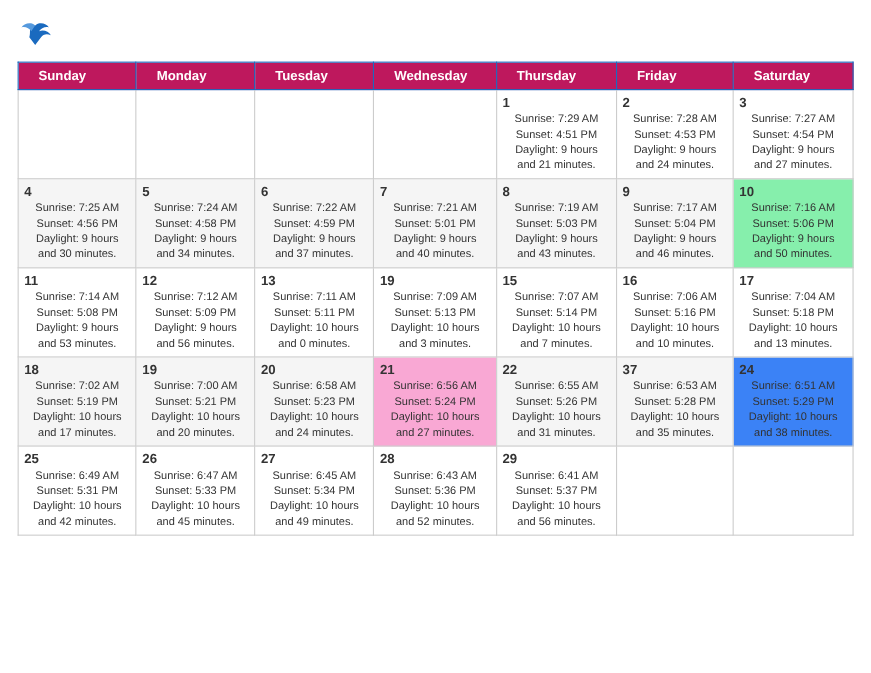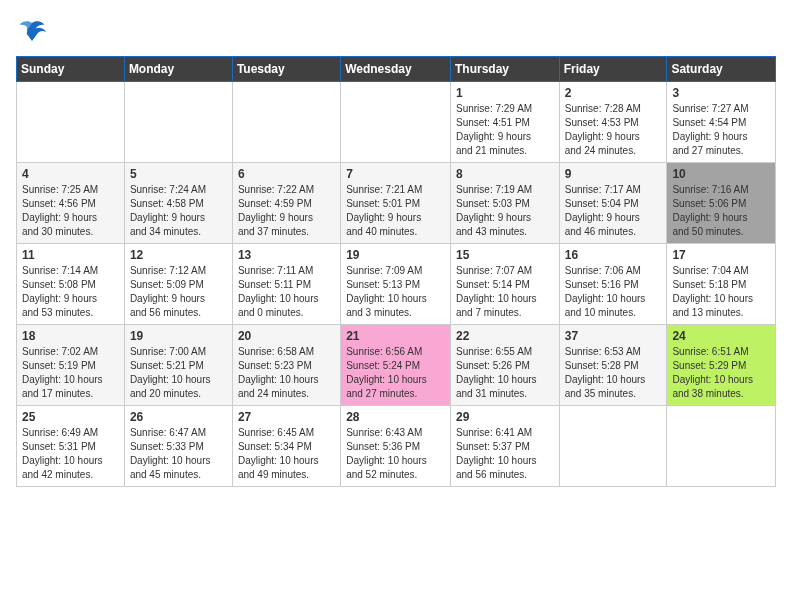--- a/index.html
+++ b/index.html
@@ -47,24 +47,24 @@
       font-size: 16px;
       font-weight: normal;
       color: #333;
     }
     .calendar {
       width: 100%;
       border-collapse: collapse;
       font-size: 10.5px;
     }
     .calendar thead tr th {
-      background: #404040;
+      background: #be185d;
       color: #fff;
       text-align: left;
-      padding: 5px 4px;
+      padding: 5px 18px;
       font-size: 12px;
       font-weight: bold;
       border: 1px solid #1a6abf;
     }
     .calendar tbody tr td {
       vertical-align: top;
       border: 1px solid #ccc;
       padding: 4px 5px;
       width: 113px;
       min-height: 80px;
@@ -77,20 +77,21 @@
       font-size: 12px;
       font-weight: bold;
       color: #333;
       display: block;
       margin-bottom: 2px;
     }
     .day-info {
       color: #333;
       font-size: 10px;
       line-height: 1.4;
+      text-align: center;
     }
     .empty {
       background: #fff !important;
     }
   </style>
 </head>
 <body>
 
 <div class="header">
   <div class="logo">
@@ -158,21 +159,21 @@
           <div class="day-info">Sunrise: 7:21 AM<br>Sunset: 5:01 PM<br>Daylight: 9 hours<br>and 40 minutes.</div>
         </td>
         <td style="background: rgb(245, 245, 245);">
           <span class="day-num">8</span>
           <div class="day-info">Sunrise: 7:19 AM<br>Sunset: 5:03 PM<br>Daylight: 9 hours<br>and 43 minutes.</div>
         </td>
         <td style="background: rgb(245, 245, 245);">
           <span class="day-num">9</span>
           <div class="day-info">Sunrise: 7:17 AM<br>Sunset: 5:04 PM<br>Daylight: 9 hours<br>and 46 minutes.</div>
         </td>
-        <td style="background: #a3a3a3; margin-top: 44px;">
+        <td style="background: #86efac; margin-top: 44px;">
           <span class="day-num">10</span>
           <div class="day-info">Sunrise: 7:16 AM<br>Sunset: 5:06 PM<br>Daylight: 9 hours<br>and 50 minutes.</div>
         </td>
       </tr>
       <tr>
         <td>
           <span class="day-num">11</span>
           <div class="day-info">Sunrise: 7:14 AM<br>Sunset: 5:08 PM<br>Daylight: 9 hours<br>and 53 minutes.</div>
         </td>
         <td>
@@ -218,21 +219,21 @@
           <div class="day-info">Sunrise: 6:56 AM<br>Sunset: 5:24 PM<br>Daylight: 10 hours<br>and 27 minutes.</div>
         </td>
         <td style="background: rgb(245, 245, 245);">
           <span class="day-num">22</span>
           <div class="day-info">Sunrise: 6:55 AM<br>Sunset: 5:26 PM<br>Daylight: 10 hours<br>and 31 minutes.</div>
         </td>
         <td style="background: rgb(245, 245, 245);">
           <span class="day-num">37</span>
           <div class="day-info">Sunrise: 6:53 AM<br>Sunset: 5:28 PM<br>Daylight: 10 hours<br>and 35 minutes.</div>
         </td>
-        <td style="background: #bef264;">
+        <td style="background: #3b82f6;">
           <span class="day-num">24</span>
           <div class="day-info">Sunrise: 6:51 AM<br>Sunset: 5:29 PM<br>Daylight: 10 hours<br>and 38 minutes.</div>
         </td>
       </tr>
       <tr>
         <td>
           <span class="day-num">25</span>
           <div class="day-info">Sunrise: 6:49 AM<br>Sunset: 5:31 PM<br>Daylight: 10 hours<br>and 42 minutes.</div>
         </td>
         <td>

